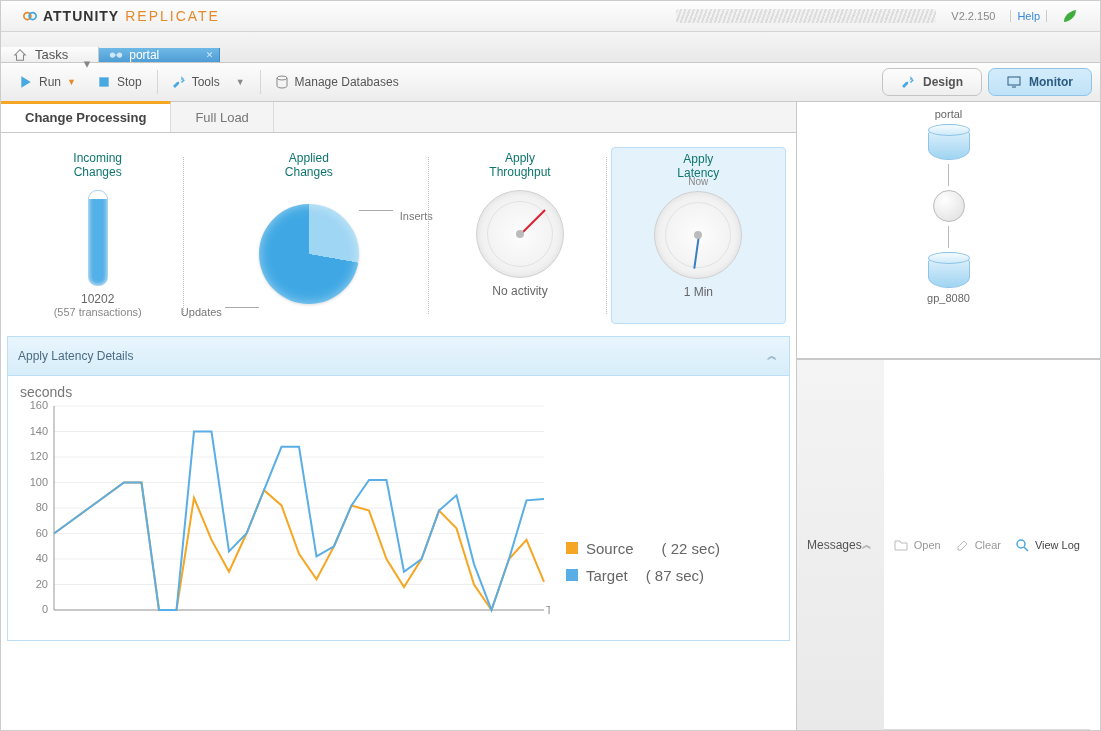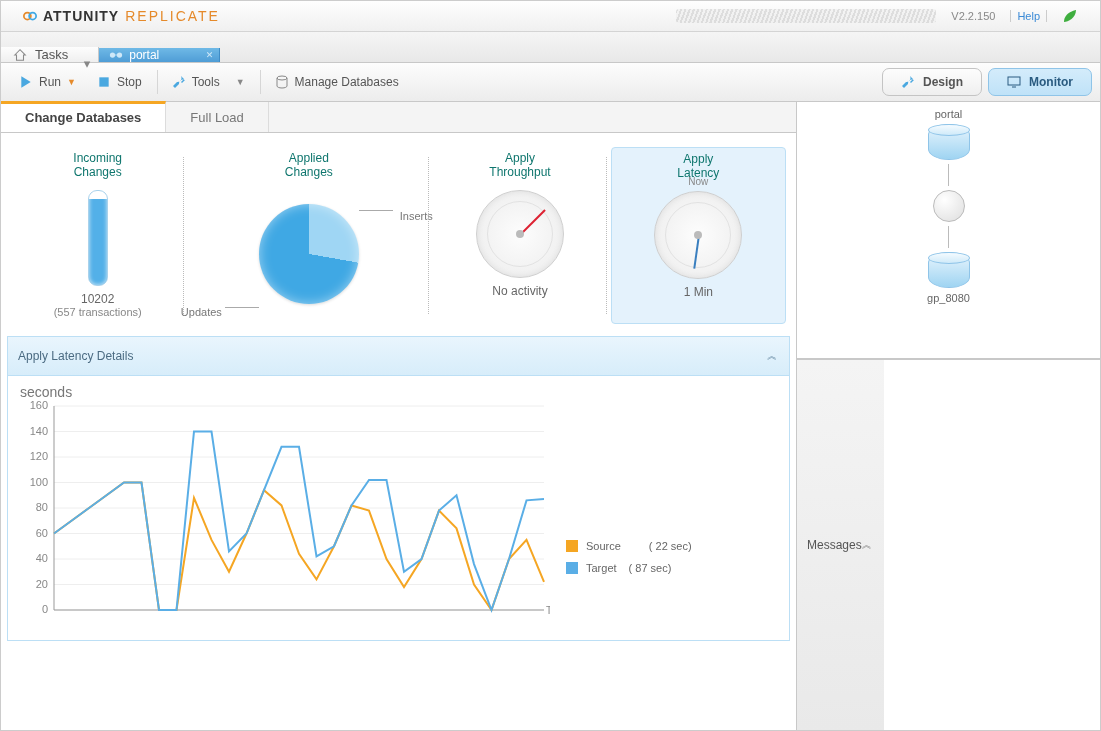--- a/index.html
+++ b/index.html
@@ -64,21 +64,21 @@
 .gauge-top{position:absolute;top:-16px;width:100%;text-align:center;font-size:10px;color:#888}
 
 .panel{margin:6px;border:1px solid #bcdff5}
 .panel-h{background:linear-gradient(#e9f5fd,#d7edfa);color:#4b6b82;padding:12px 10px;font-size:12px;display:flex;align-items:center;border-bottom:1px solid #bcdff5}
 .panel-h .sp{flex:1}
 .panel-h .coll{font-size:10px;letter-spacing:2px;color:#6a8ca4;cursor:pointer}
 .panel-b{background:#fff;padding:8px 12px 10px 12px}
 
 .chart-wrap{display:flex;gap:16px;align-items:flex-start}
 svg.chart{flex:0 0 auto}
-.legend{padding-top:140px;font-size:11px;color:#666}
+.legend{padding-top:140px;font-size:15px;color:#666}
 .legend .row{display:flex;align-items:center;gap:8px;margin-bottom:10px}
 .legend .sw{width:12px;height:12px}
 .axis-lbl{font-size:11px;fill:#888}
 
 .diagram{flex:0 0 250px;display:flex;flex-direction:column;align-items:center;justify-content:flex-start;padding-top:6px;border-bottom:1px solid #c8c8c8}
 .db-ico{width:40px;height:34px;border:1px solid #8fc4e8;border-radius:50%/30%;background:linear-gradient(#e8f5fd,#9fd4f2);position:relative;margin:4px 0}
 .db-ico::before{content:"";position:absolute;left:-1px;right:-1px;top:-1px;height:10px;border:1px solid #8fc4e8;border-radius:50%;background:linear-gradient(#f5fbff,#cfeaf9)}
 .globe{width:30px;height:30px;border-radius:50%;border:1px solid #bbb;background:radial-gradient(circle at 35% 30%,#fff,#ddd);margin:4px 0}
 .vline{width:1px;height:22px;background:#bbb}
 .dia-lbl{font-size:11px;color:#666}
@@ -182,21 +182,21 @@
           <line x1="5" y1="12" x2="9" y2="12" stroke="#2a5b80"></line>
         </svg>
       <span>Monitor</span>
     </div>
   </div>
 
   <div class="main">
 
     <div class="left">
       <div class="subtabs">
-        <div class="subtab active">Change Databases</div>
+        <div class="subtab active">Change Processing</div>
         <div class="subtab">Full Load</div>
       </div>
 
       <div class="dash">
         <div class="card sep">
           <div class="title">Incoming
 Changes</div>
           <div class="thermo"></div>
           <div class="val">10202</div>
           <div class="sub">(557 transactions)</div>
@@ -271,21 +271,21 @@
               </svg>
             <div class="legend">
               <div class="row">
                 <span class="sw" style="background:#f5a623"></span>
                 <span>Source</span>
                 <span style="margin-left:20px">( 22 sec)</span>
               </div>
               <div class="row">
                 <span class="sw" style="background:#5aaee6"></span>
                 <span>Target</span>
-                <span style="margin-left:4px">( 87 sec)</span>
+                <span style="margin-left:10px">( 87 sec)</span>
               </div>
             </div>
           </div>
         </div>
       </div>
     </div>
 
     <div class="right">
       <div class="diagram">
         <div class="dia-lbl">portal</div>
@@ -296,17 +296,38 @@
         <div class="db-ico"></div>
         <div class="dia-lbl">gp_8080</div>
       </div>
 
       <div class="msgs">
         <div class="msg-h">
           <span>Messages</span>
           <span class="sp"></span>
           <span class="coll" style="font-size:10px;letter-spacing:2px;color:#888">︽</span>
         </div>
+        <div class="msg-tb">
+          <span class="b">
+            <svg class="ico" viewBox="0 0 14 14">
+                <path d="M1 3h5l1 2h6v7H1z" fill="none" stroke="#bbb"></path>
+              </svg>
+            <span>Open</span>
+          </span>
+          <span class="b">
+            <svg class="ico" viewBox="0 0 14 14">
+                <path d="M3 9l6-6 3 3-6 6H3z" fill="none" stroke="#bbb"></path>
+              </svg>
+            <span>Clear</span>
+          </span>
+          <span class="b active">
+            <svg class="ico" viewBox="0 0 14 14">
+                <circle cx="6" cy="6" r="4" fill="none" stroke="#4aa8e0" stroke-width="1.5"></circle>
+                <line x1="9" y1="9" x2="13" y2="13" stroke="#4aa8e0" stroke-width="1.5"></line>
+              </svg>
+            <span>View Log</span>
+          </span>
+        </div>
         <div class="msg-body"></div>
       </div>
     </div>
   </div>
 </div>
 
 </body></html>

